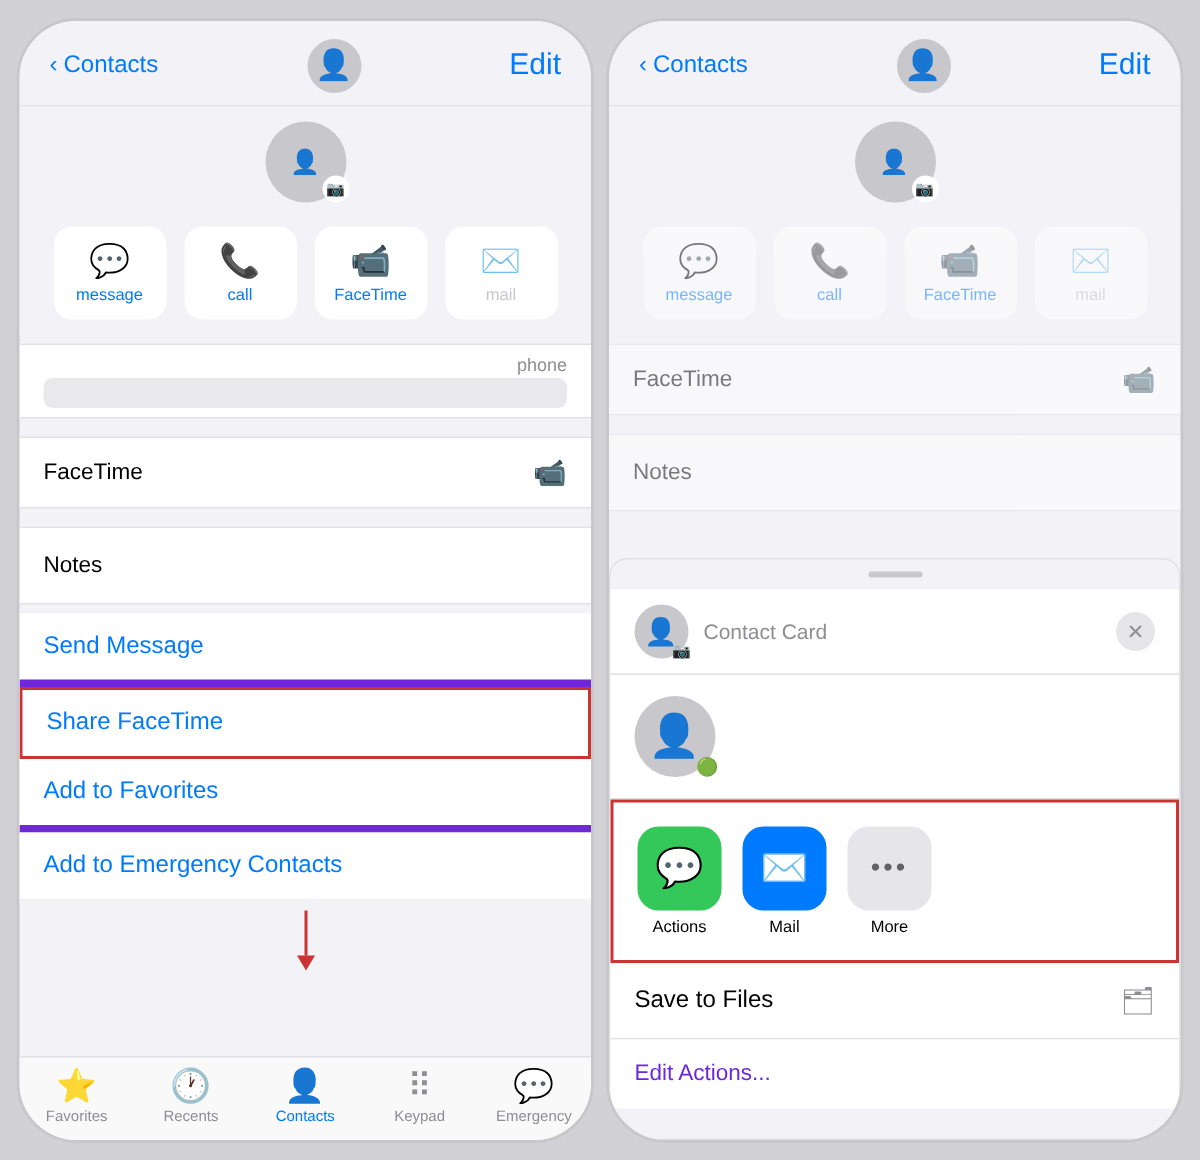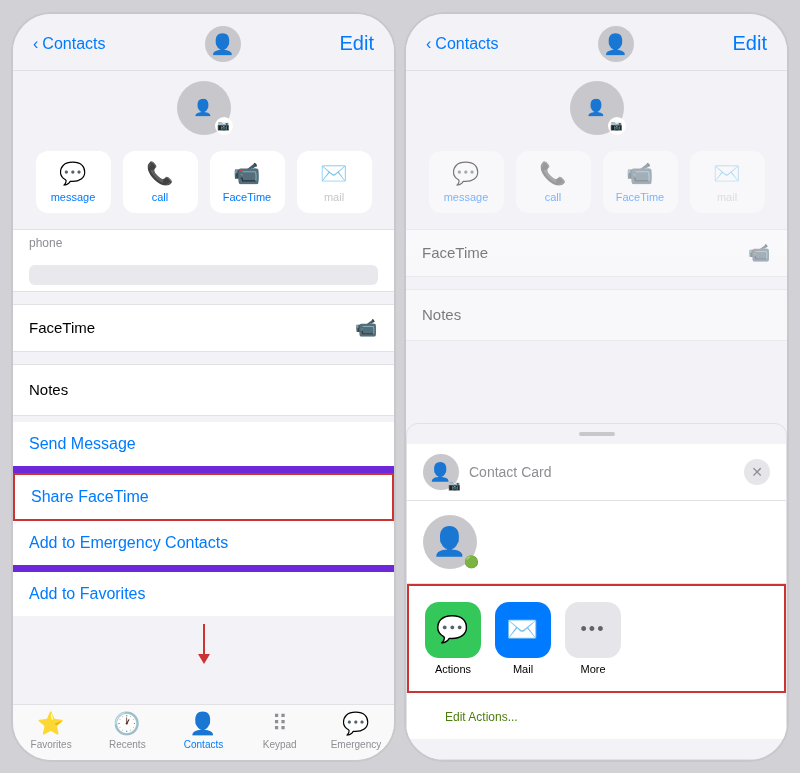--- a/index.html
+++ b/index.html
@@ -108,21 +108,22 @@
     
     .info-section {
       background: #fff;
       margin: 6px 0;
       border-top: 1px solid #e0e0e5;
       border-bottom: 1px solid #e0e0e5;
     }
     .info-label {
       font-size: 12px;
       color: #8e8e93;
-      padding: 6px 16px 15px;
+      padding: 6px 16px 2px;
+      text-align: right;
     }
     .info-value {
       font-size: 15px;
       color: #007aff;
       padding: 2px 16px 8px;
       background: #e8e8ed;
       margin: 0 16px 6px;
       border-radius: 6px;
       height: 20px;
     }
@@ -137,21 +138,21 @@
     }
     .info-row:last-child { border-bottom: none; }
     .info-row-icon {
       color: #007aff;
       font-size: 18px;
     }
     .action-row {
       padding: 13px 16px;
       font-size: 16px;
       color: #007aff;
-      border-bottom: 7px solid #6d28d9;
+      border-bottom: 5px solid #6d28d9;
       background: #fff;
     }
     .action-row.highlighted {
       border: 2px solid #cc3333;
       background: #fff;
     }
     .action-row:last-child { border-bottom: none; }
     
     .tab-bar {
       margin-top: auto;
@@ -296,21 +297,21 @@
       padding: 14px 16px;
       background: #fff;
       border-bottom: 1px solid #e0e0e5;
     }
     .save-row-text { font-size: 16px; color: #000; }
     .save-row-icon { font-size: 18px; color: #8e8e93; }
     .edit-actions-row {
       padding: 14px 16px;
       background: #fff;
     }
-    .edit-actions-text { font-size: 12px; color: #4d7c0f; margin-left: 22px; }
+    .edit-actions-text { font-size: 15px; color: #6d28d9; }
     .actions-list {
       background: #f2f2f7;
     }
   </style>
 </head>
 <body>
 
 <div class="phone-screen">
 
   <div class="nav-bar">
@@ -369,24 +370,24 @@
   </div>
 
   <div class="actions-list">
     <div class="action-row">
       <span>Send Message</span>
     </div>
     <div class="action-row highlighted" style="border:2px solid #cc3333;">
       <span>Share FaceTime</span>
     </div>
     <div class="action-row">
+      <span>Add to Favorites</span>
+    </div>
+    <div class="action-row">
       <span>Add to Emergency Contacts</span>
-    </div>
-    <div class="action-row">
-      <span>Add to Favorites</span>
     </div>
   </div>
 
   <div style="display:flex;justify-content:center;padding:8px 0 0 0;">
     <div style="display:flex;flex-direction:column;align-items:center;">
       <div style="width:2px;height:30px;background:#cc3333;"></div>
       <div style="width:0;height:0;border-left:6px solid transparent;border-right:6px solid transparent;border-bottom:10px solid #cc3333;transform:rotate(180deg);"></div>
     </div>
   </div>
 
@@ -503,18 +504,22 @@
         <span class="share-icon-label">Mail</span>
       </div>
       <div class="share-icon-item">
         <div class="share-icon-circle more">
           <span style="font-size:18px;color:#636366;letter-spacing:2px;">•••</span>
         </div>
         <span class="share-icon-label">More</span>
       </div>
     </div>
 
+    <div class="save-row">
+      <span class="save-row-text">Save to Files</span>
+      <span class="save-row-icon">🗂</span>
+    </div>
 
     <div class="edit-actions-row">
       <span class="edit-actions-text">Edit Actions...</span>
     </div>
   </div>
 </div>
 
 </body></html>

